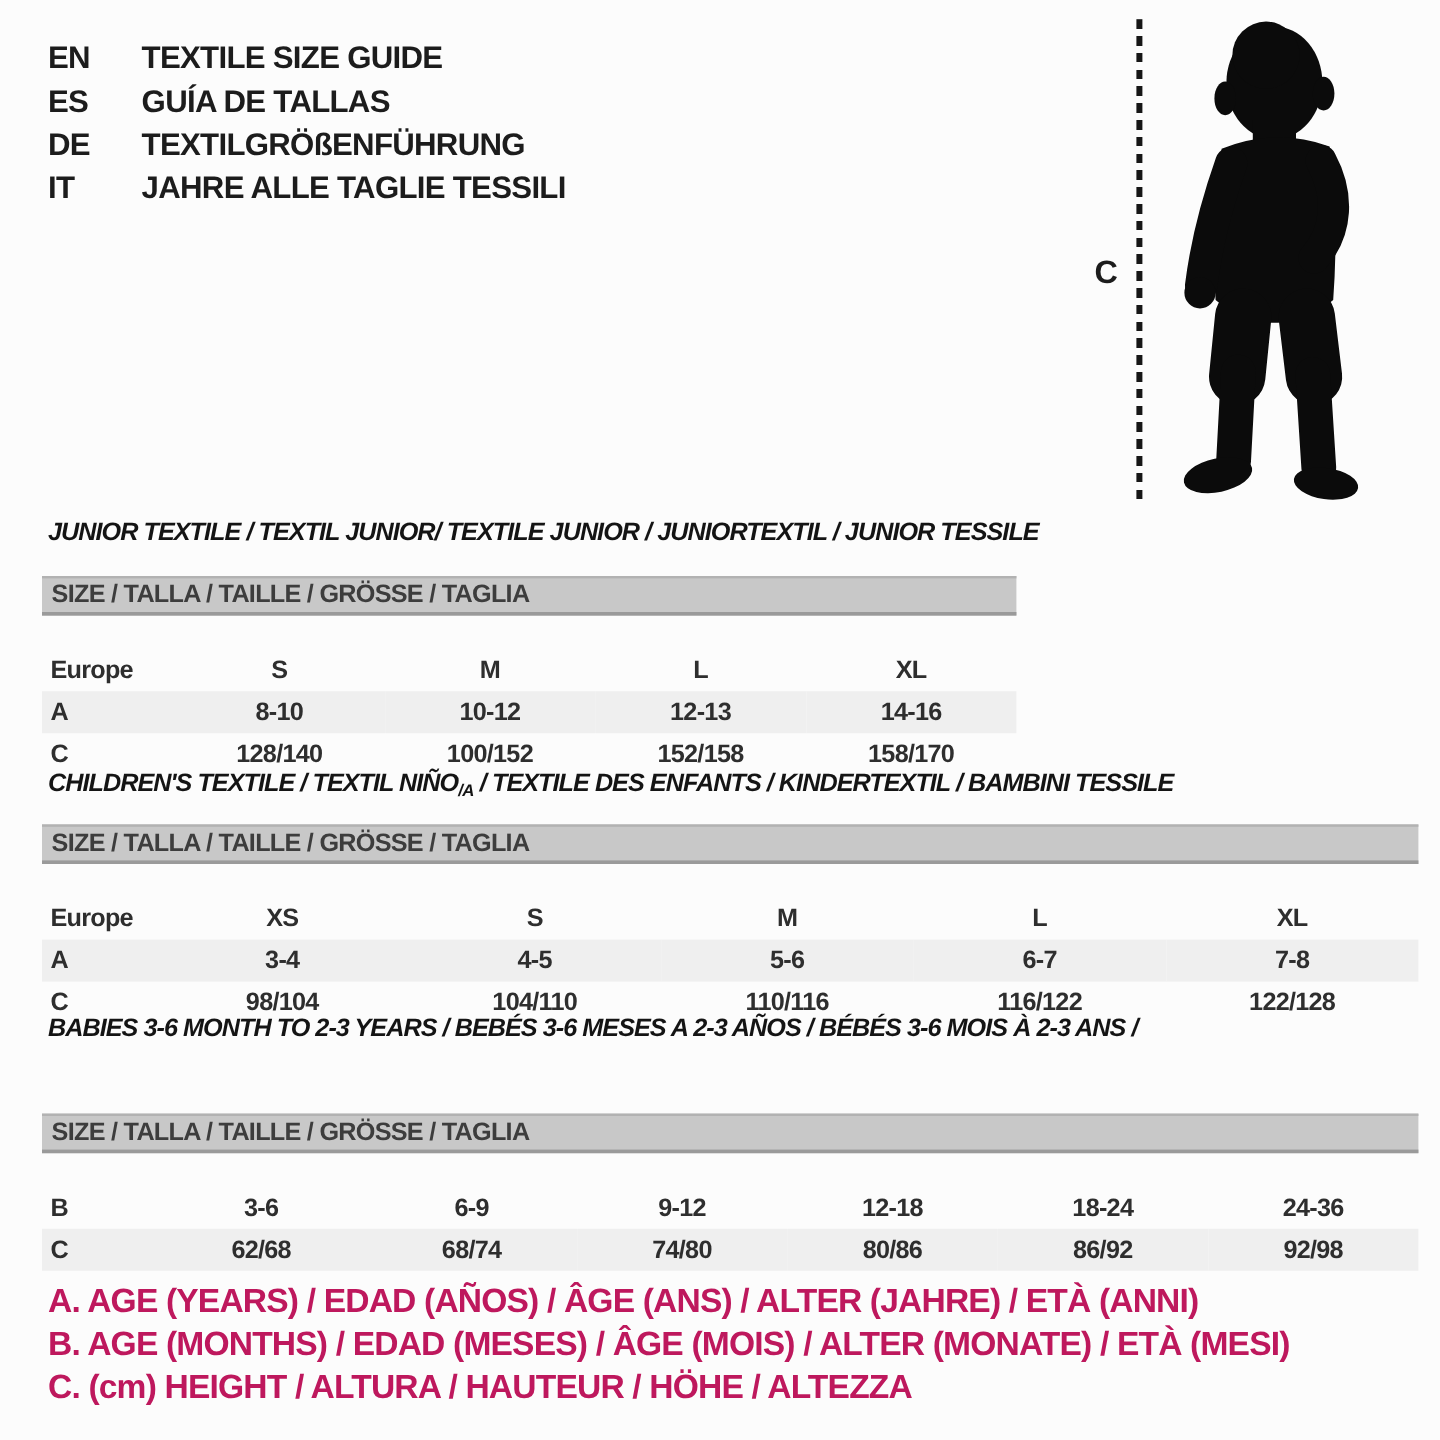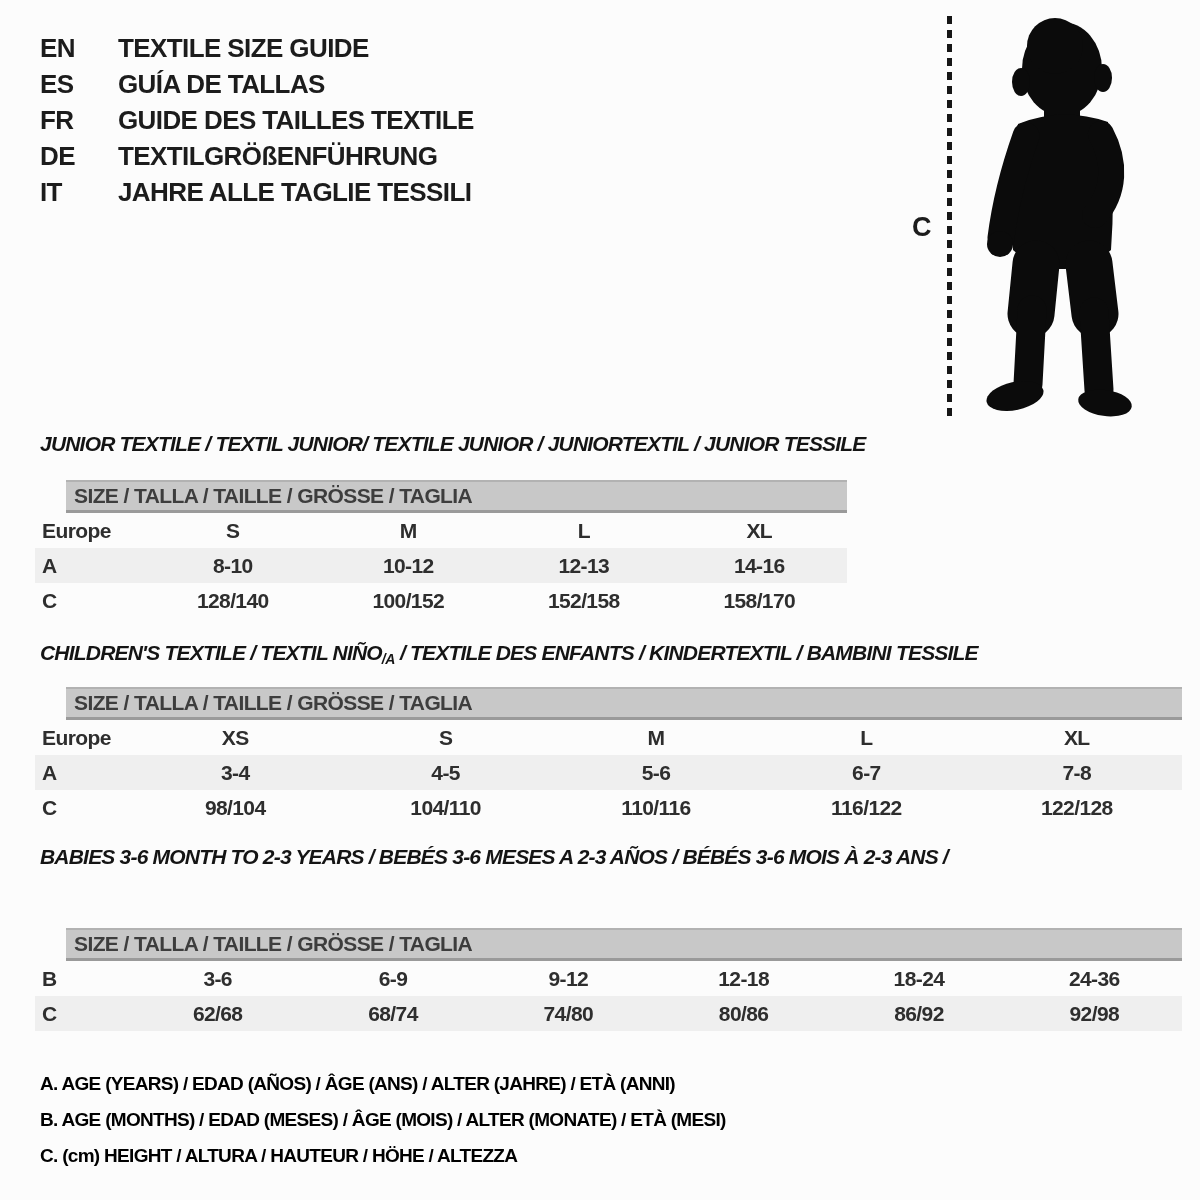--- a/index.html
+++ b/index.html
@@ -45,56 +45,53 @@
 
   
   .size-table { position: absolute; left: 35px; }
   .size-bar {
     background: #c8c8c8;
     border-top: 2px solid #b2b2b2;
     border-bottom: 3px solid #9a9a9a;
     height: 28px; line-height: 28px;
     padding-left: 8px;
     font-weight: bold; font-size: 21px; letter-spacing: -0.6px;
-    color: #3d3d3d; white-space: nowrap; margin-left: 31px;
+    color: #3d3d3d; white-space: nowrap;
   }
   .size-table table {
-    width: 100%; border-collapse: collapse; table-layout: fixed;
+    width: 100%; border-collapse: collapse; table-layout: fixed; margin-top: 28px;
   }
   .size-table td {
     height: 35px; padding: 0;
     text-align: center; vertical-align: middle;
     font-weight: bold; font-size: 21px; letter-spacing: -0.6px;
     color: #2e2e2e; white-space: nowrap;
   }
   .size-table td.lbl { text-align: left; padding-left: 7px; }
   .size-table tr.shaded td { background: #efefef; }
 
   
   .legend-block { position: absolute; left: 40px; top: 1066px; }
   .legend-line {
     height: 36px; line-height: 36px;
-    font-weight: bold; font-size: 19px; letter-spacing: -0.7px;
-    color: #000000; white-space: nowrap;
+    font-weight: bold; font-size: 28px; letter-spacing: -0.7px;
+    color: #be185d; white-space: nowrap;
   }
 </style>
 </head>
 <body>
 
 <div id="canvas">
 
   <div class="lang-block">
     <div class="lang-row">
       <span class="lang-code">EN</span><span class="lang-title">TEXTILE SIZE GUIDE</span>
     </div>
     <div class="lang-row">
       <span class="lang-code">ES</span><span class="lang-title">GUÍA DE TALLAS</span>
-    </div>
-    <div class="lang-row">
-      <span class="lang-code">FR</span><span class="lang-title">GUIDE DES TAILLES TEXTILE</span>
     </div>
     <div class="lang-row">
       <span class="lang-code">DE</span><span class="lang-title">TEXTILGRÖßENFÜHRUNG</span>
     </div>
     <div class="lang-row">
       <span class="lang-code">IT</span><span class="lang-title">JAHRE ALLE TAGLIE TESSILI</span>
     </div>
   </div>
 
   <span class="measure-label">C</span>

